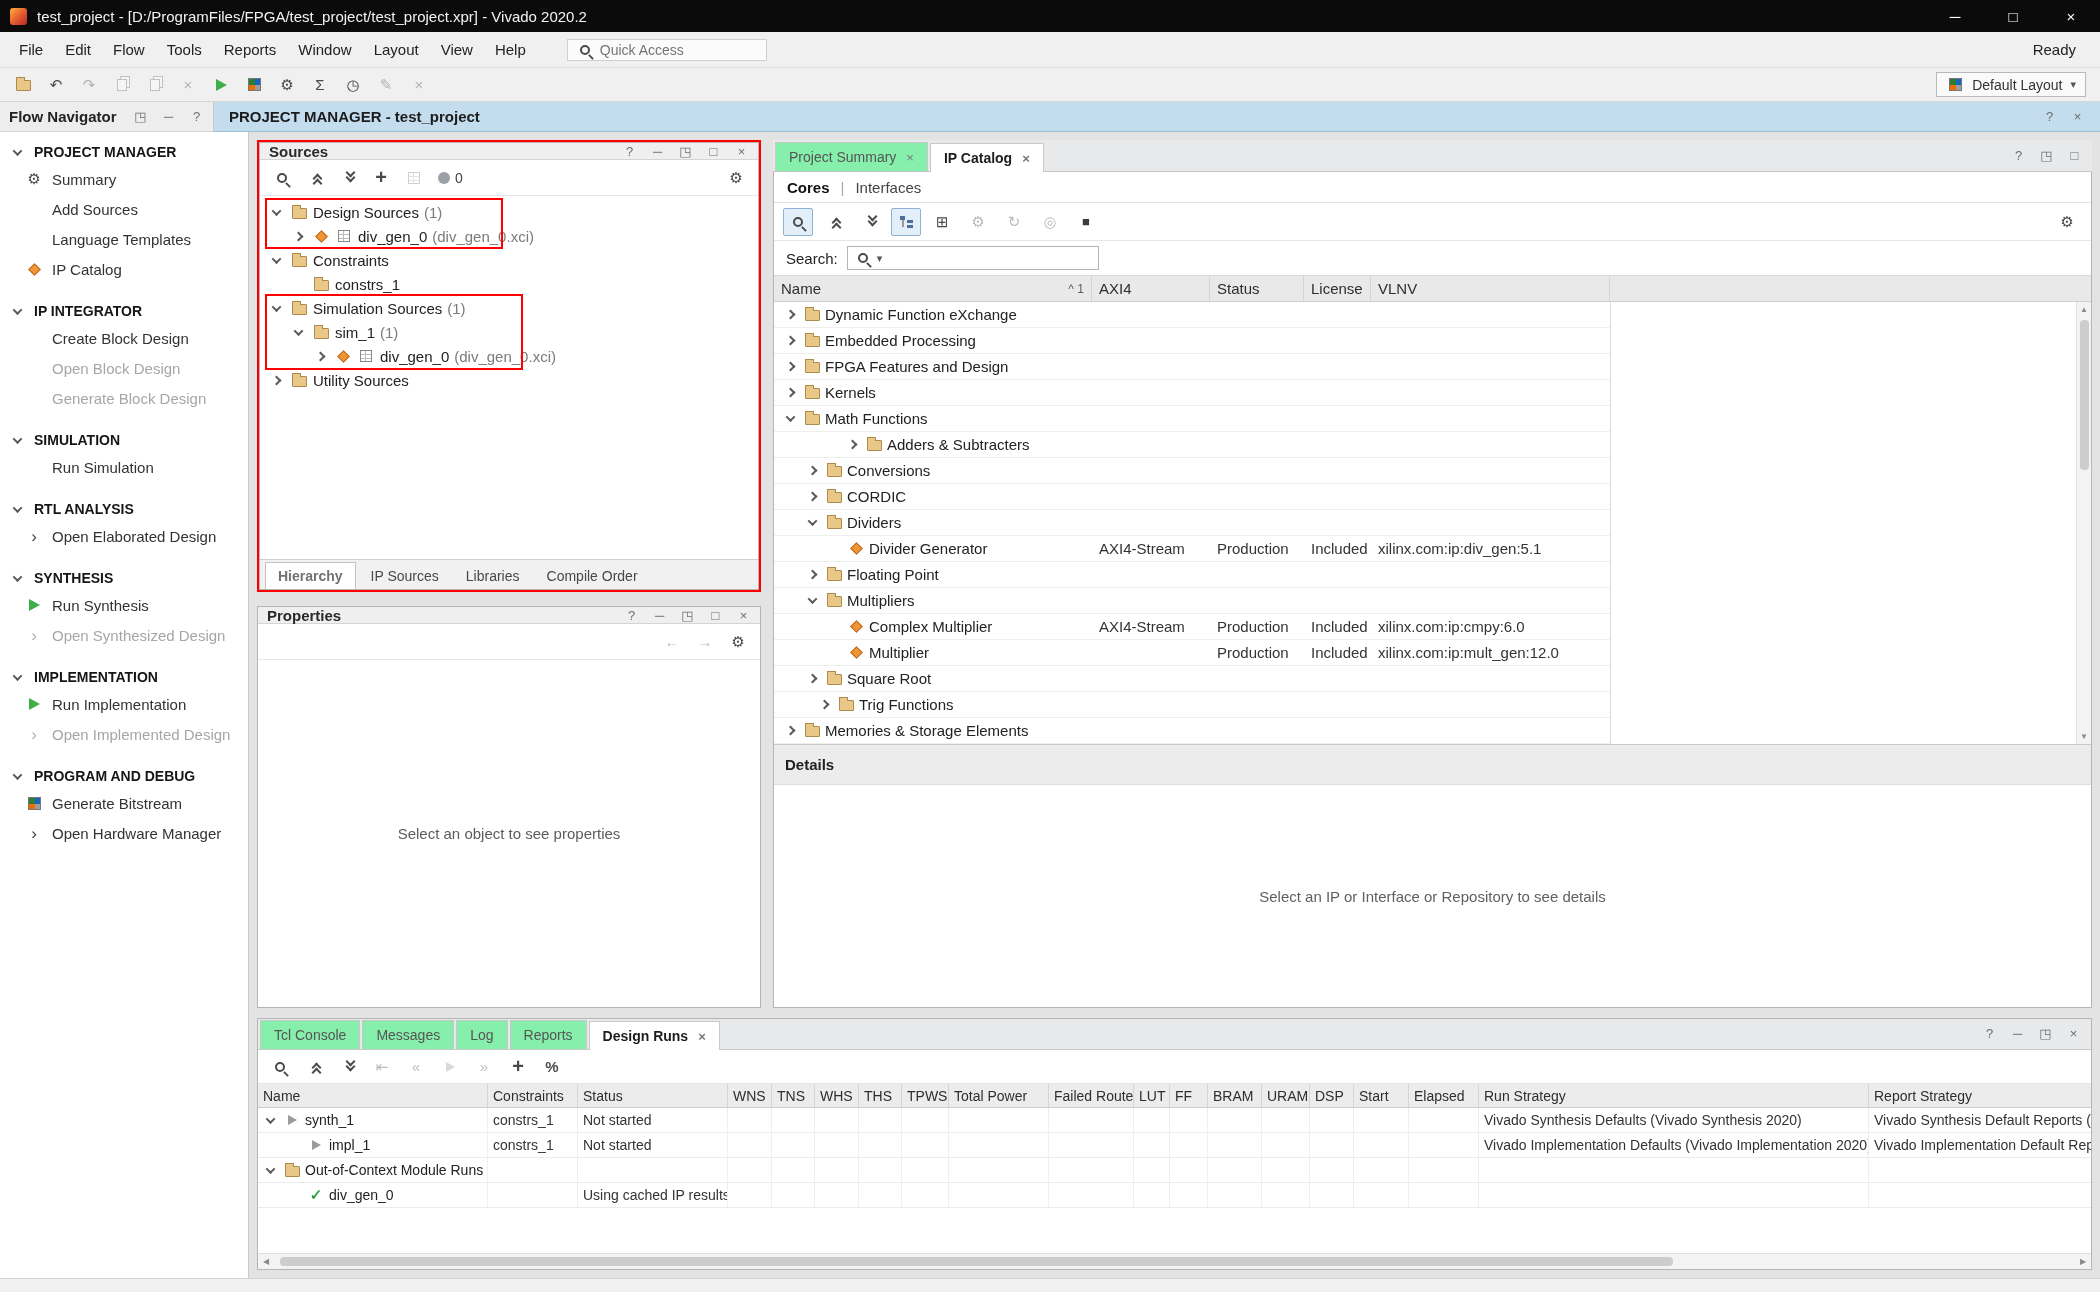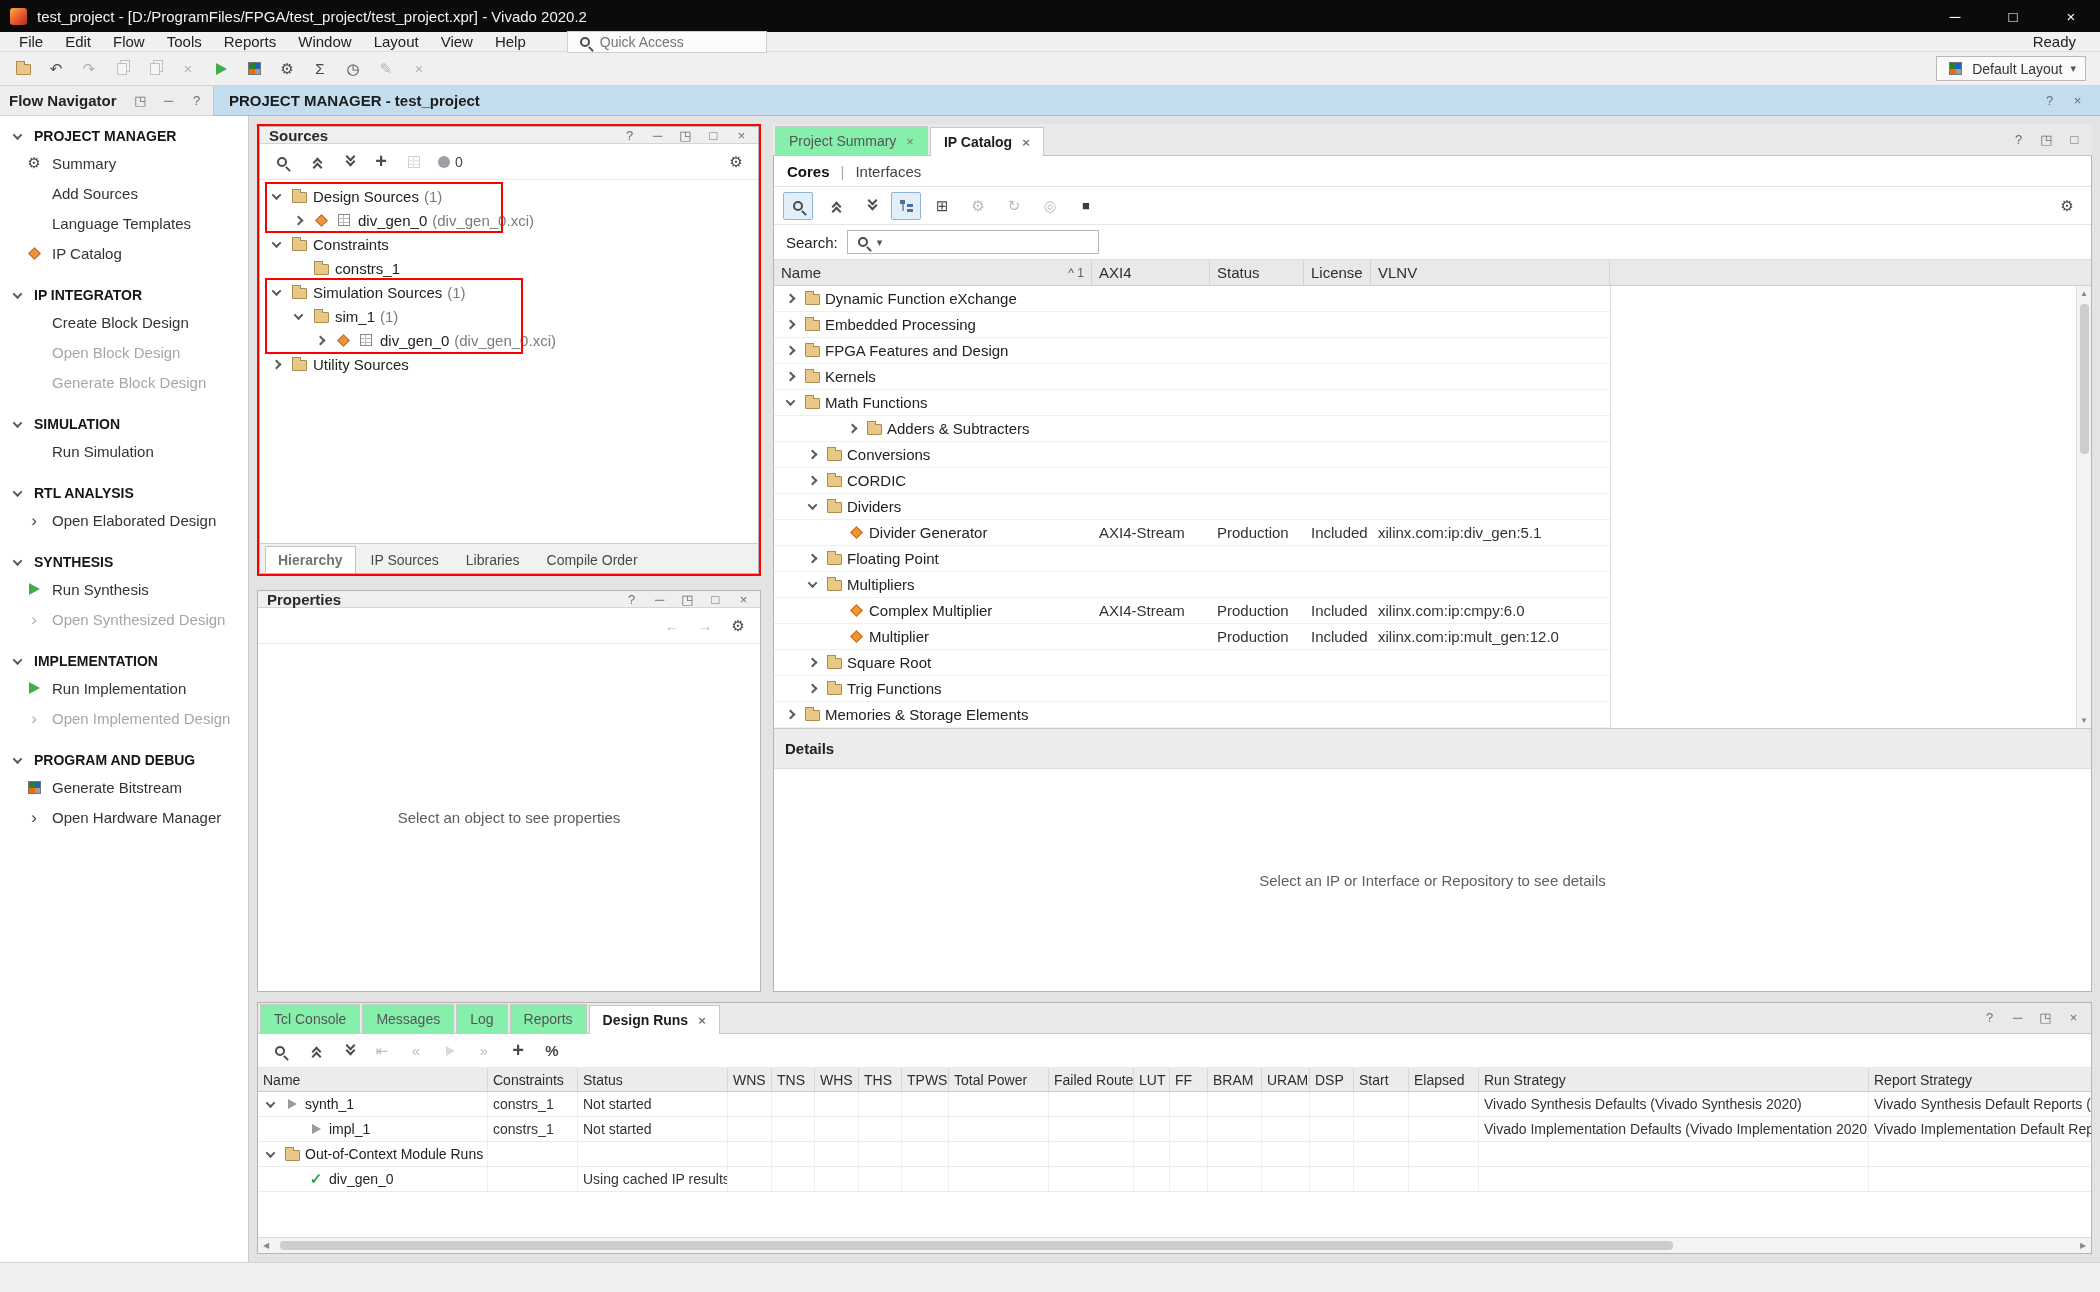--- a/index.html
+++ b/index.html
@@ -8,21 +8,21 @@
 
   
   .titlebar{height:32px;background:#0b0b0b;color:#eee;display:flex;align-items:center;padding-left:10px}
   .vivado-logo{width:17px;height:17px;margin-right:10px;border-radius:3px;
     background:linear-gradient(135deg,#ffb03a,#e4572e 55%,#b52a2a)}
   .tb-title{font-size:15px;color:#f2f2f2}
   .spacer{flex:1}
   .win-btn{width:58px;height:32px;display:inline-flex;align-items:center;justify-content:center;color:#fff;font-size:15px}
 
   
-  .menubar{height:20px;display:flex;align-items:center;background:#f0f0f0;border-bottom:1px solid #dcdcdc;padding-left:8px}
+  .menubar{height:36px;display:flex;align-items:center;background:#f0f0f0;border-bottom:1px solid #dcdcdc;padding-left:8px}
   .menu-item{padding:4px 11px;color:#222}
   .quick-access{margin-left:30px;display:flex;align-items:center;gap:6px;border:1px solid #cfcfcf;background:#fbfbfb;height:22px;padding:0 8px;width:200px}
   .qa-input{border:none;outline:none;background:transparent;font:inherit;font-size:14px;color:#777;width:140px}
   .ready{margin-left:auto;margin-right:24px;color:#222}
 
   
   .toolbar{height:34px;display:flex;align-items:center;background:#f0f0f0;border-bottom:1px solid #d5d5d5;padding-left:8px}
   .tbtn{min-width:30px;height:28px;display:inline-flex;align-items:center;justify-content:center;color:#4a4a4a;font-size:16px}
   .tbtn.dis{opacity:.38}
   .tbtn.pressed{border:1px solid #8fb3d4;background:#e2eef8;border-radius:2px}
@@ -913,21 +913,21 @@
                     <i class="fold"></i>
                   </span>
                   <span class="t-label">Square Root</span>
                 </div>
                 <div class="ipc-cell"></div>
                 <div class="ipc-cell"></div>
                 <div class="ipc-cell"></div>
                 <div class="ipc-cell"></div>
               </div>
               <div class="ipc-row">
-                <div class="ipc-cell name" style="padding-left: 30px;">
+                <div class="ipc-cell name" style="padding-left: 30px; margin-left: 12px;">
                   <span class="tw-slot">
                     <i class="tw closed"></i>
                   </span>
                   <span class="ic ic-folder">
                     <i class="fold"></i>
                   </span>
                   <span class="t-label">Trig Functions</span>
                 </div>
                 <div class="ipc-cell"></div>
                 <div class="ipc-cell"></div>

